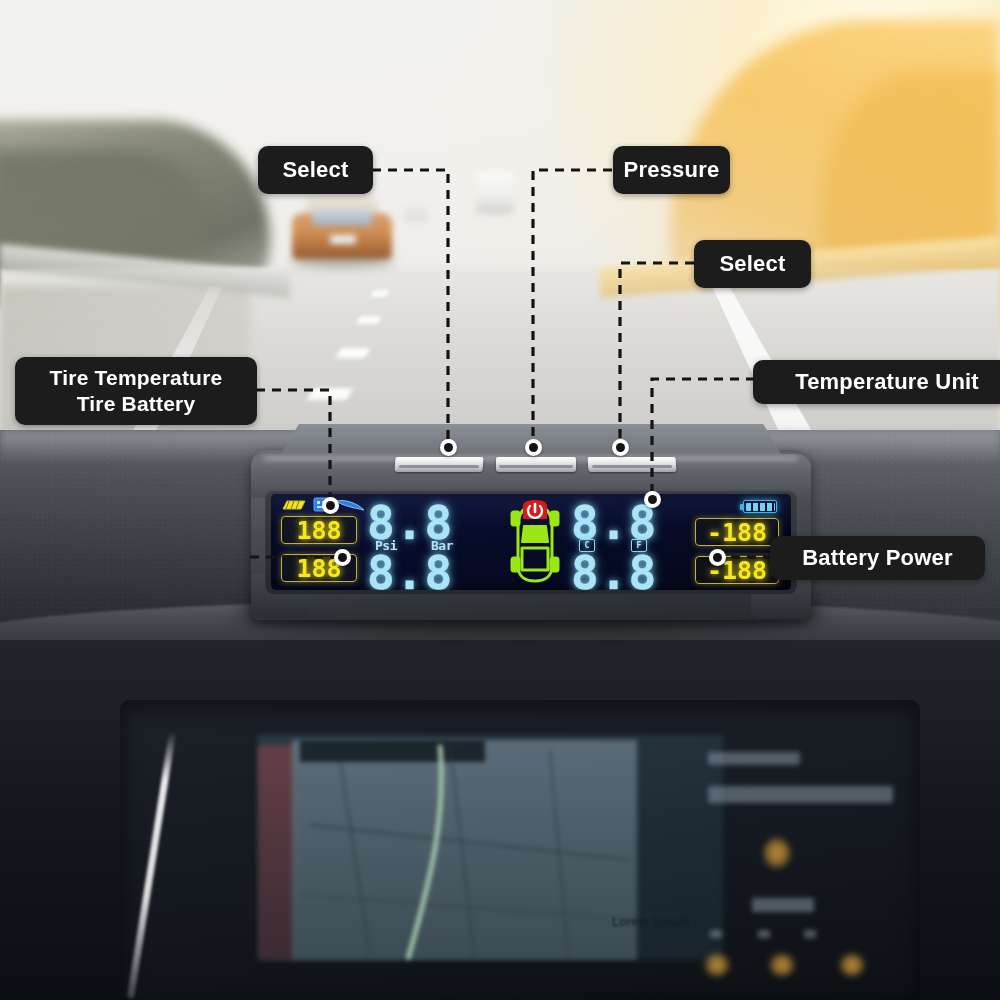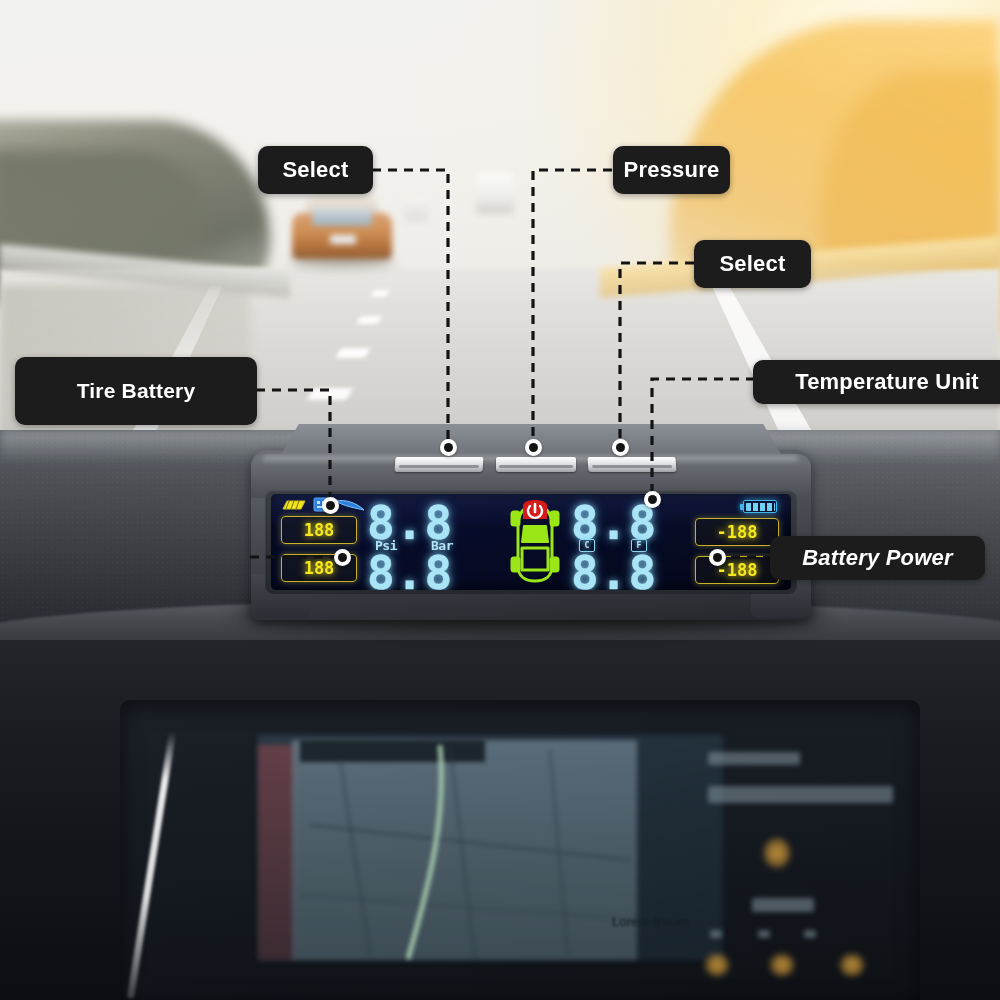--- a/index.html
+++ b/index.html
@@ -303,21 +303,21 @@
   }
   .yl-box {
     position: absolute;
     border: 1.6px solid #c8b226; border-radius: 4px;
     background: rgba(40,40,10,0.25);
     box-shadow: 0 0 6px rgba(210,200,60,0.4);
     display: flex; align-items: center; justify-content: center;
   }
   .yl-num {
     color: #f6e81c; font-family: "DejaVu Sans Mono", monospace;
-    font-weight: 700; font-size: 17px; letter-spacing: 0px; line-height: 1;
+    font-weight: 700; font-size: 25px; letter-spacing: 0px; line-height: 1;
     text-shadow: 0 0 6px rgba(240,225,30,0.9), 0 0 12px rgba(220,200,20,0.45);
   }
   .batt-icon {
     position: absolute; width: 34px; height: 13px;
     border: 1.5px solid #3fb6ee; border-radius: 2px;
     box-shadow: 0 0 7px rgba(62,180,238,0.75);
     display: flex; align-items: center; padding: 1.5px;
   }
   .batt-icon::after {
     content:""; position: absolute; left: -4px; top: 2.5px; width: 3px; height: 6px;
@@ -547,25 +547,26 @@
 
   <div class="pill" style="left:613px;top:146px;width:117px;height:48px;font-size:22px;">
     <span>Pressure</span>
   </div>
 
   <div class="pill" style="left:694px;top:240px;width:117px;height:48px;font-size:22px;">
     <span>Select</span>
   </div>
 
   <div class="pill" style="left:15px;top:357px;width:242px;height:68px;font-size:21px;flex-direction:column;">
+    <span>Tire Temperature</span>
     <span>Tire Battery</span>
   </div>
 
   <div class="pill" style="left:753px;top:360px;width:268px;height:44px;font-size:22px;">
     <span>Temperature Unit</span>
   </div>
 
 
-  <div class="pill" style="left:770px;top:536px;width:215px;height:44px;font-size:22px;font-style:italic;">
+  <div class="pill" style="left:770px;top:536px;width:215px;height:44px;font-size:22px;">
     <span>Battery Power</span>
   </div>
 
 </div>
 
 </body></html>

